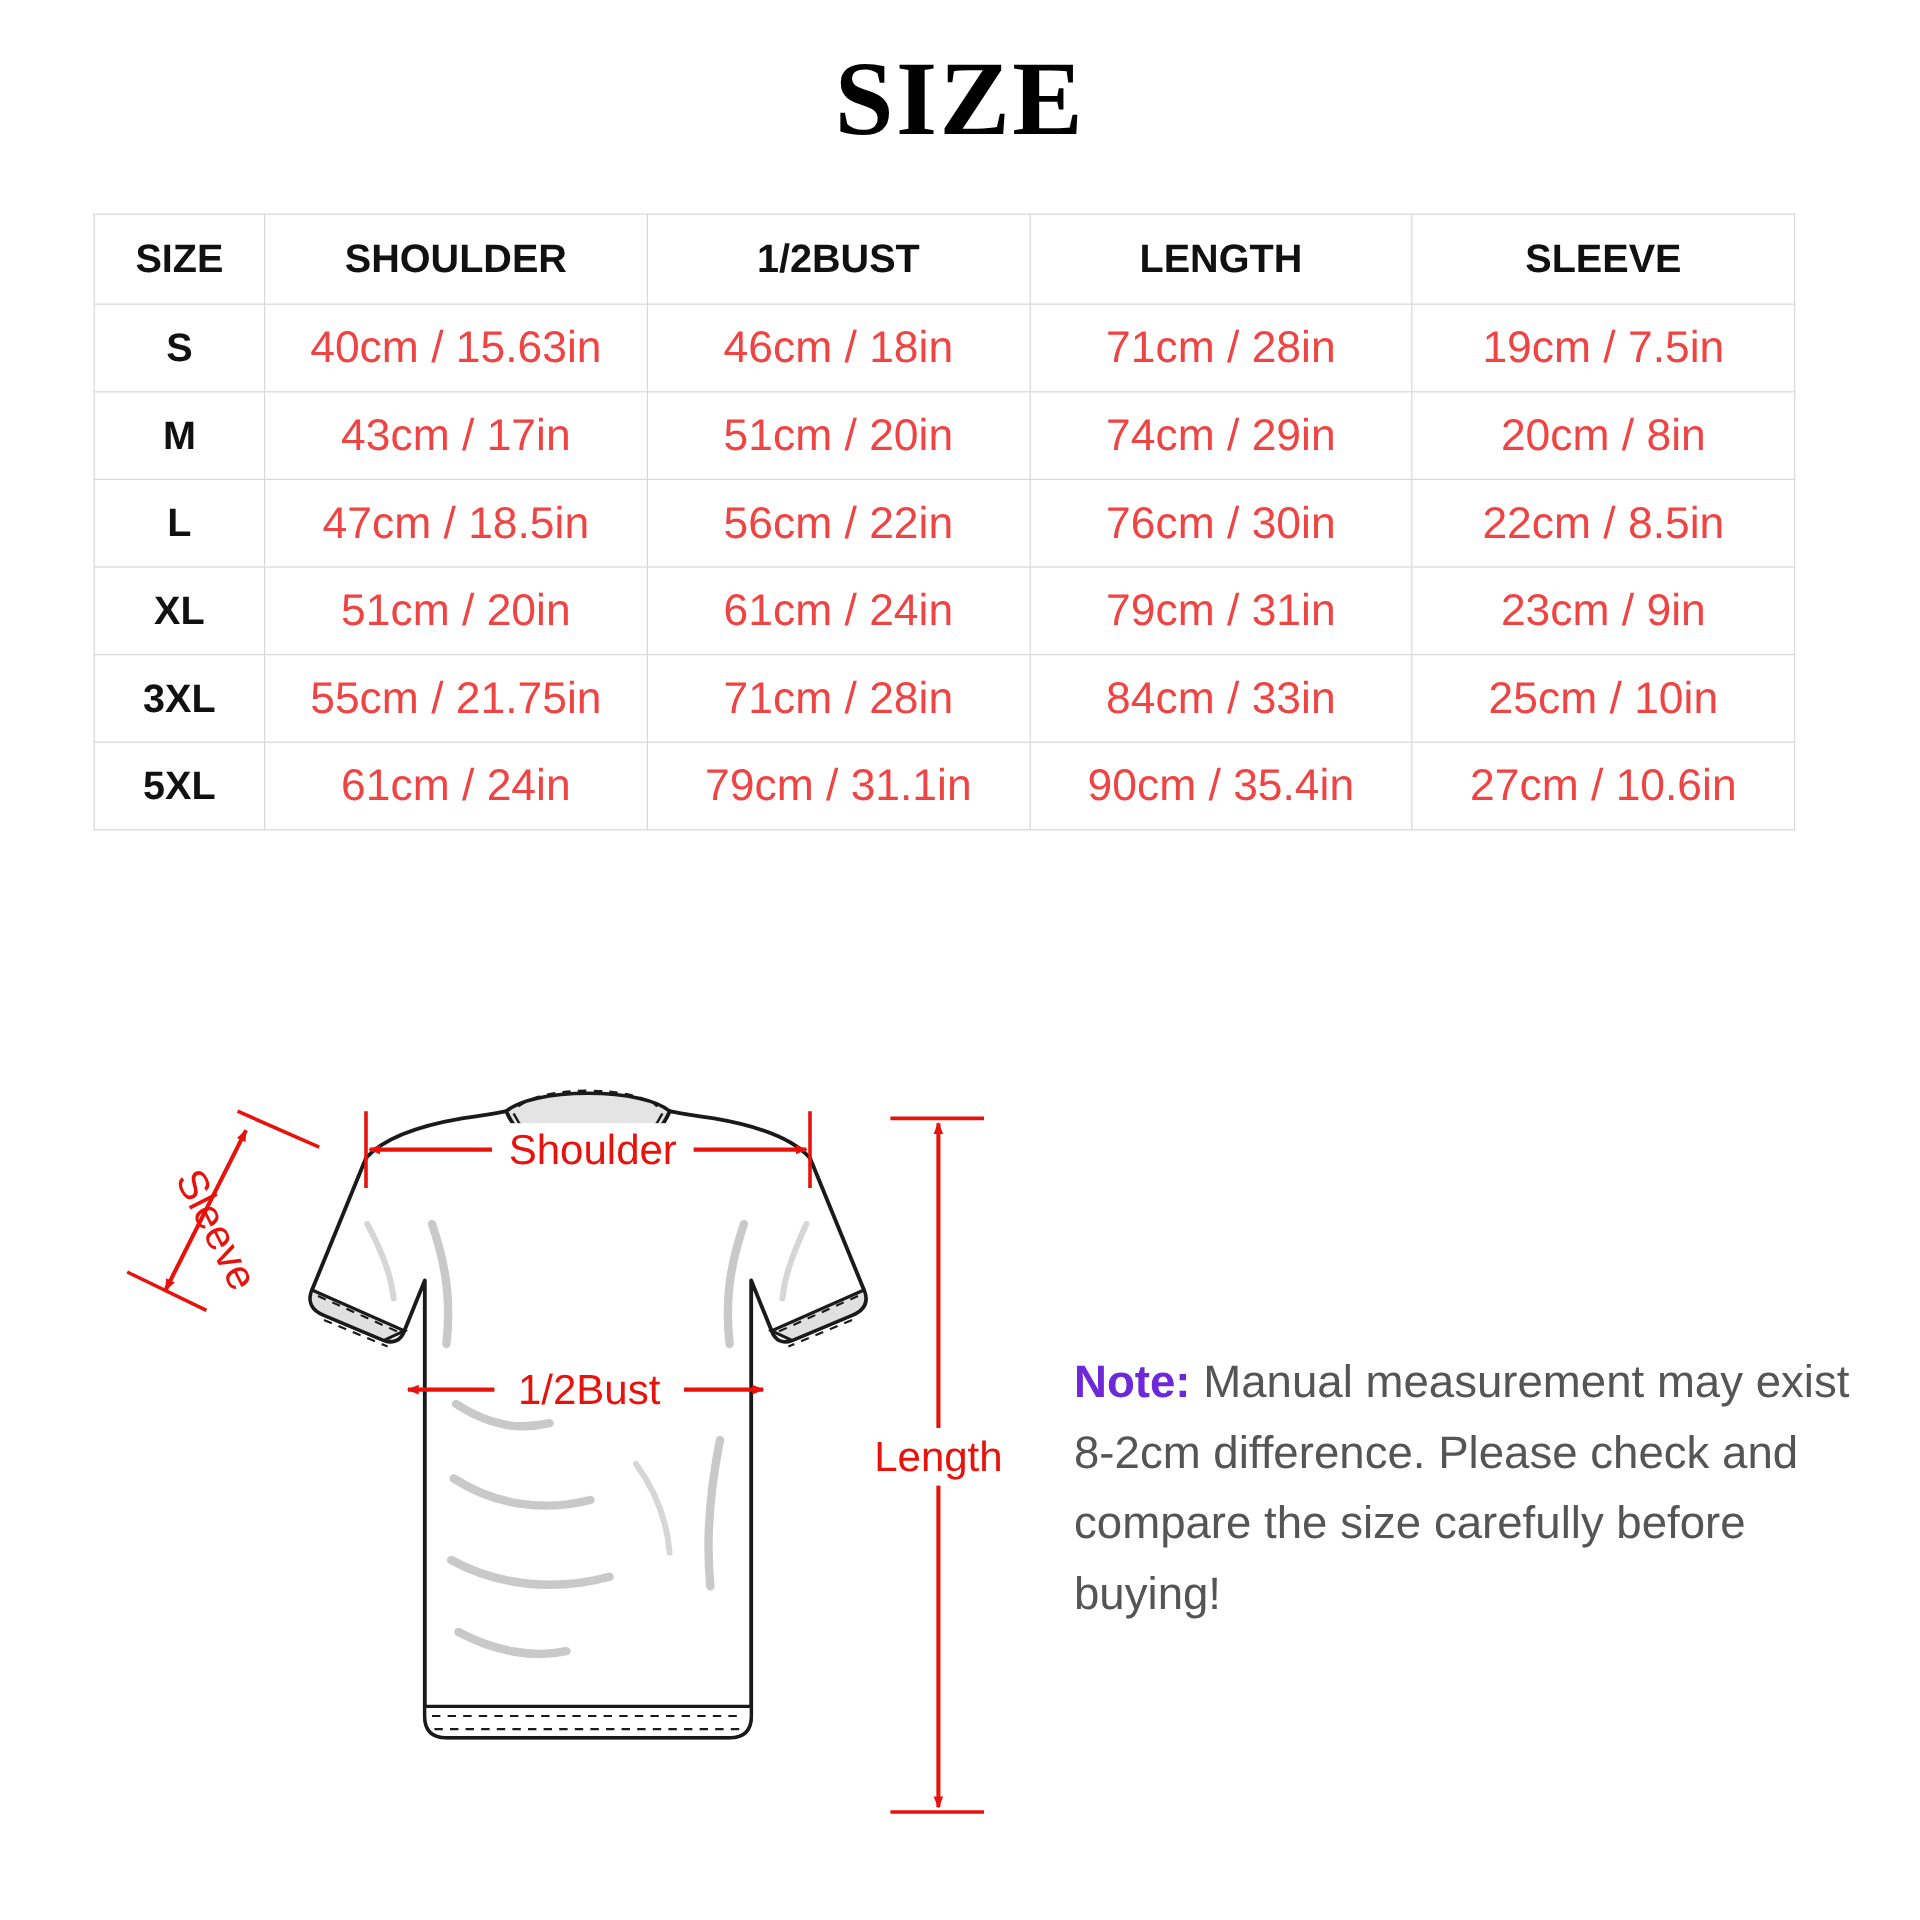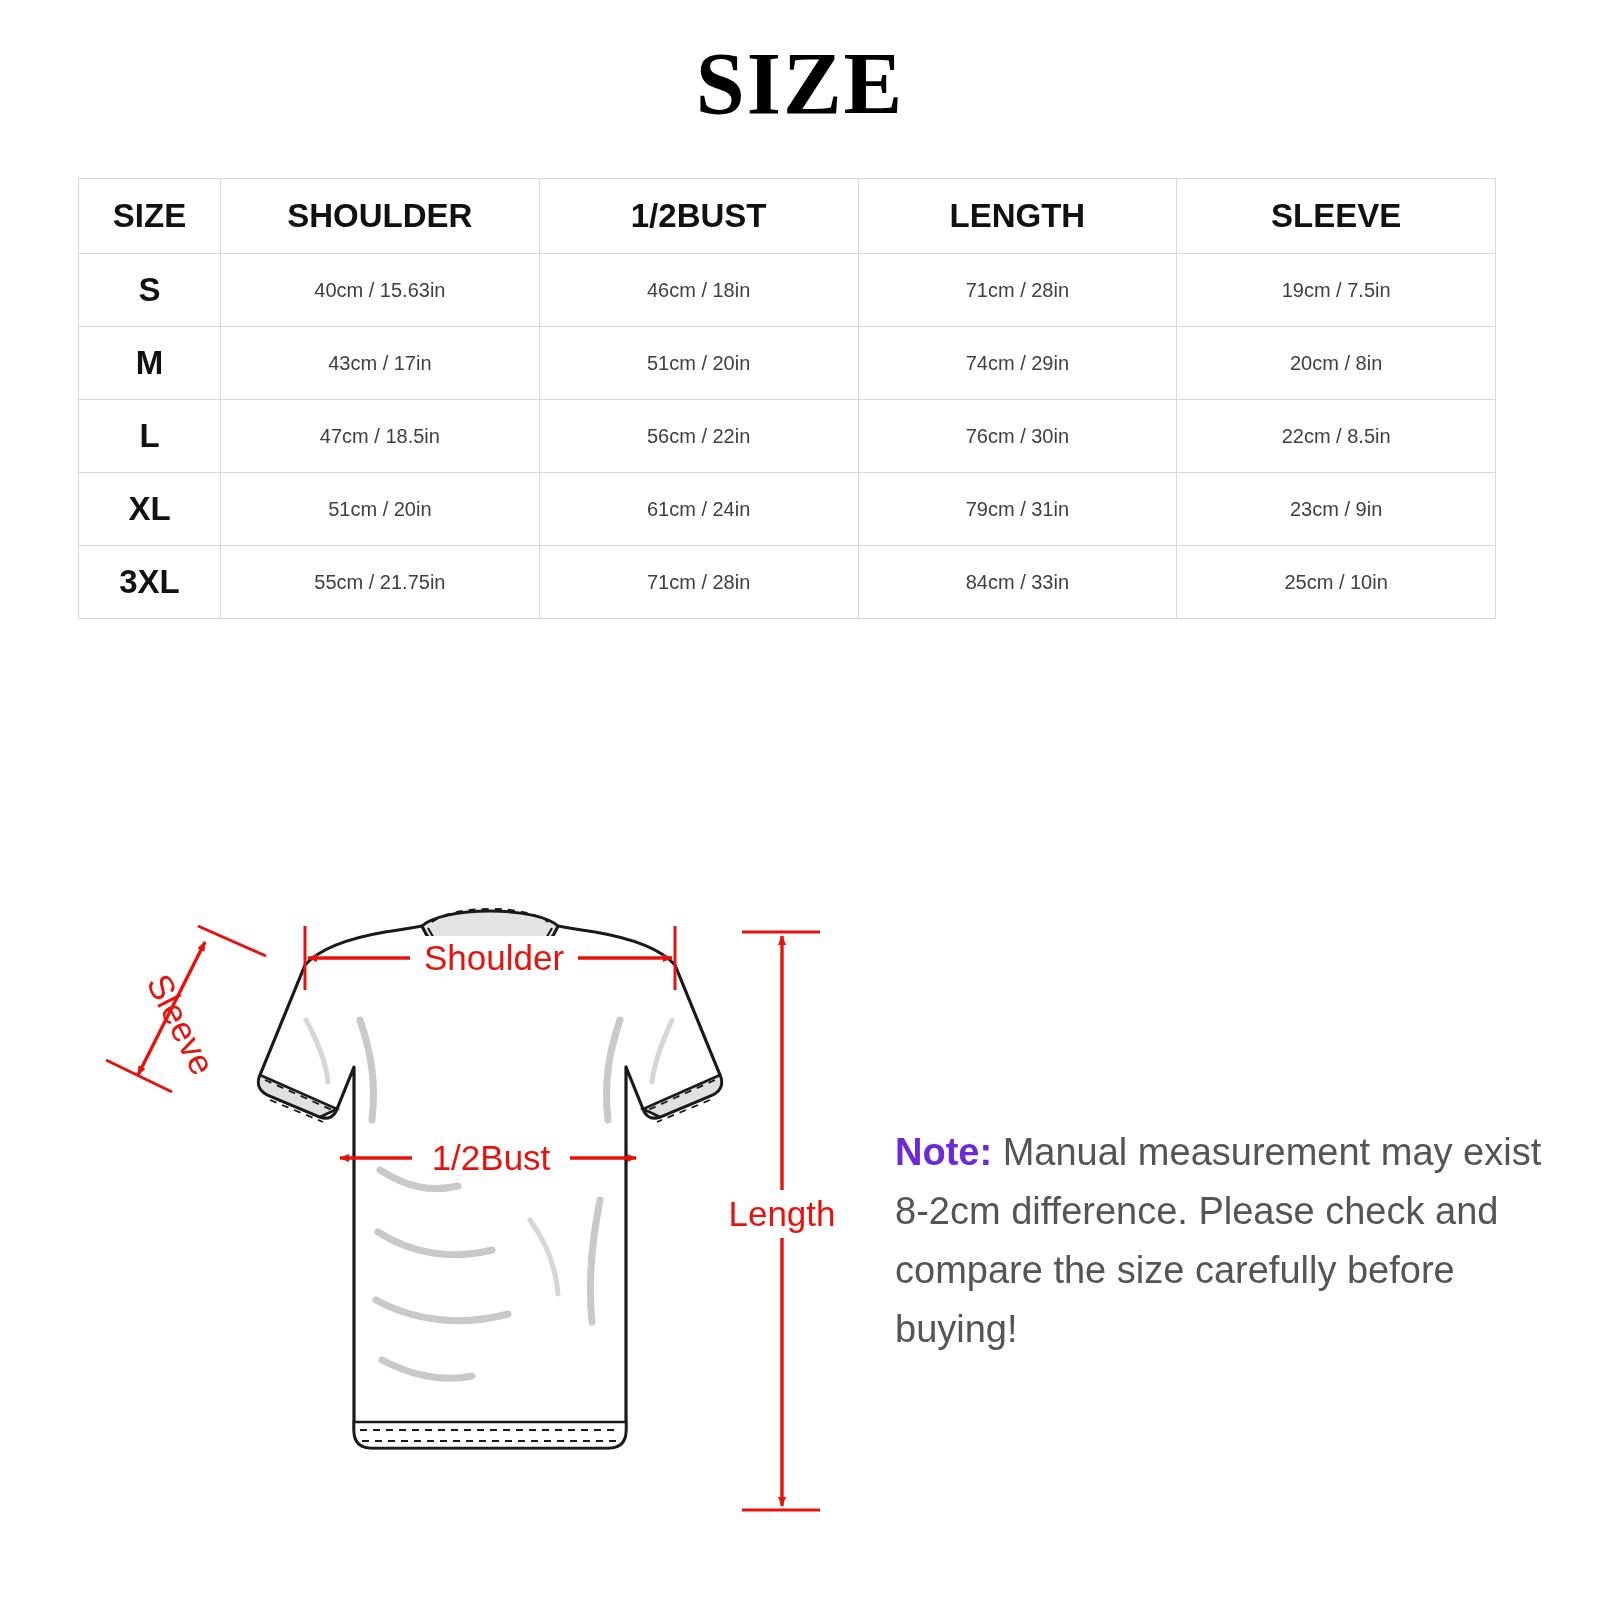--- a/index.html
+++ b/index.html
@@ -39,22 +39,22 @@
     border-collapse: collapse;
     width: 100%;
     table-layout: fixed;
   }
   table.size-table th,
   table.size-table td {
     border: 1px solid #d8d8d8;
     height: 70px;
     text-align: center;
     vertical-align: middle;
-    font-size: 20px;
-    color: #404040;
+    font-size: 37px;
+    color: #ef4444;
     font-family: "Liberation Sans", sans-serif;
   }
   table.size-table thead th {
     font-weight: bold;
     color: #111111;
     font-size: 33px;
     height: 72px;
   }
   table.size-table tbody td.size-cell {
     font-weight: bold;
@@ -141,20 +141,27 @@
         <td>61cm / 24in</td>
         <td>79cm / 31in</td>
         <td>23cm / 9in</td>
       </tr>
       <tr>
         <td class="size-cell">3XL</td>
         <td>55cm / 21.75in</td>
         <td>71cm / 28in</td>
         <td>84cm / 33in</td>
         <td>25cm / 10in</td>
+      </tr>
+      <tr>
+        <td class="size-cell">5XL</td>
+        <td>61cm / 24in</td>
+        <td>79cm / 31.1in</td>
+        <td>90cm / 35.4in</td>
+        <td>27cm / 10.6in</td>
       </tr>
     </tbody>
   </table>
 </div>
 
 <div class="illus">
   <svg width="800" height="700" viewBox="0 0 800 700" xmlns="http://www.w3.org/2000/svg">
     <defs>
       <marker id="arrR" markerWidth="10" markerHeight="10" refX="9" refY="4" orient="auto" markerUnits="userSpaceOnUse">
         <path d="M0,0 L10,4 L0,8 z" fill="#e8120c"></path>

